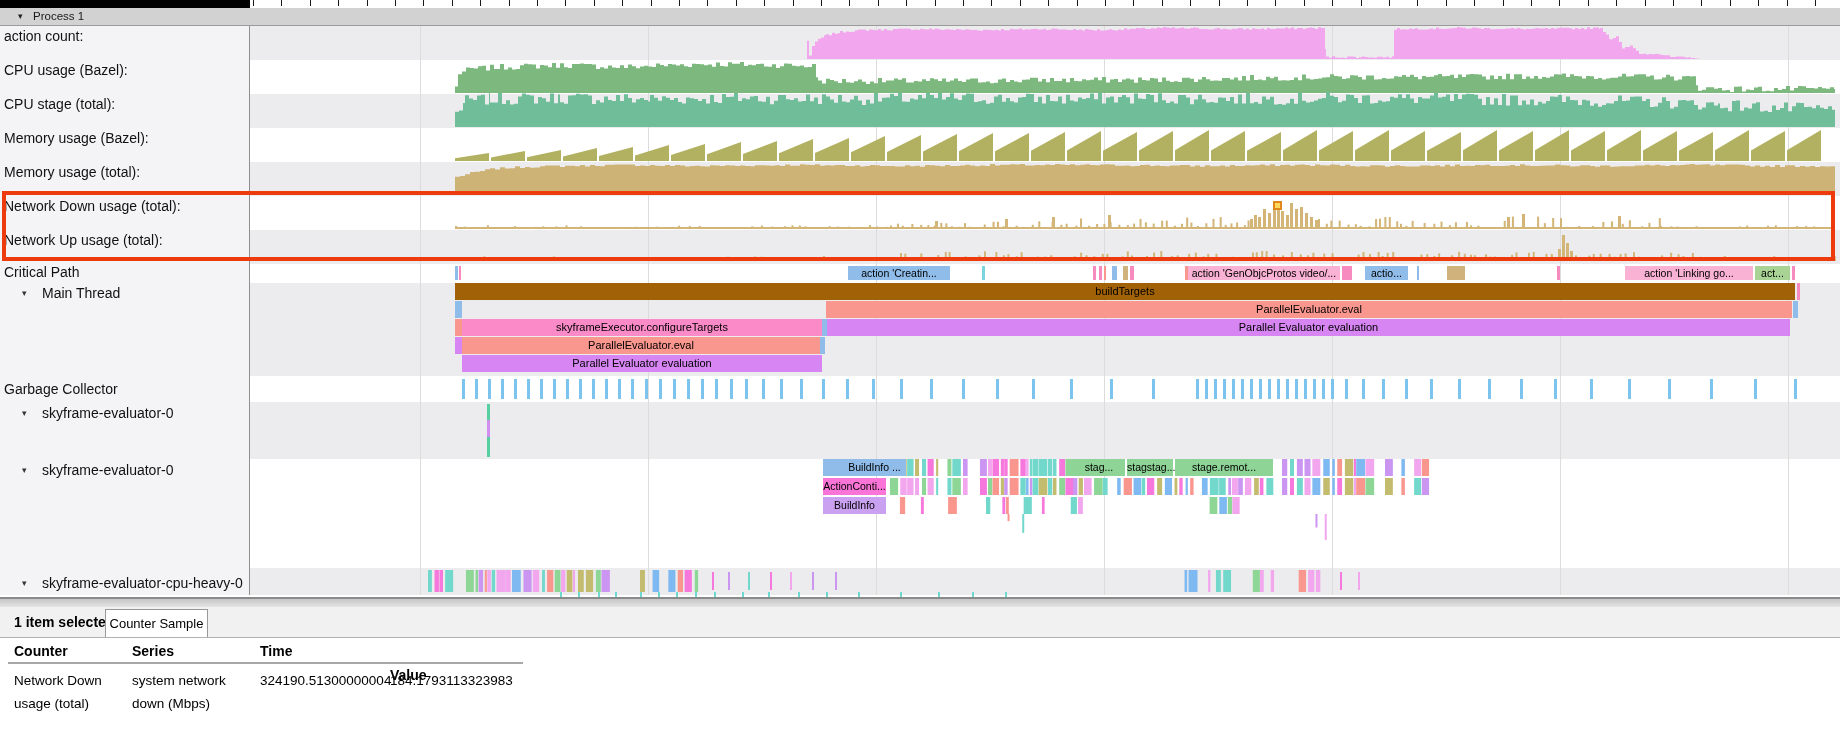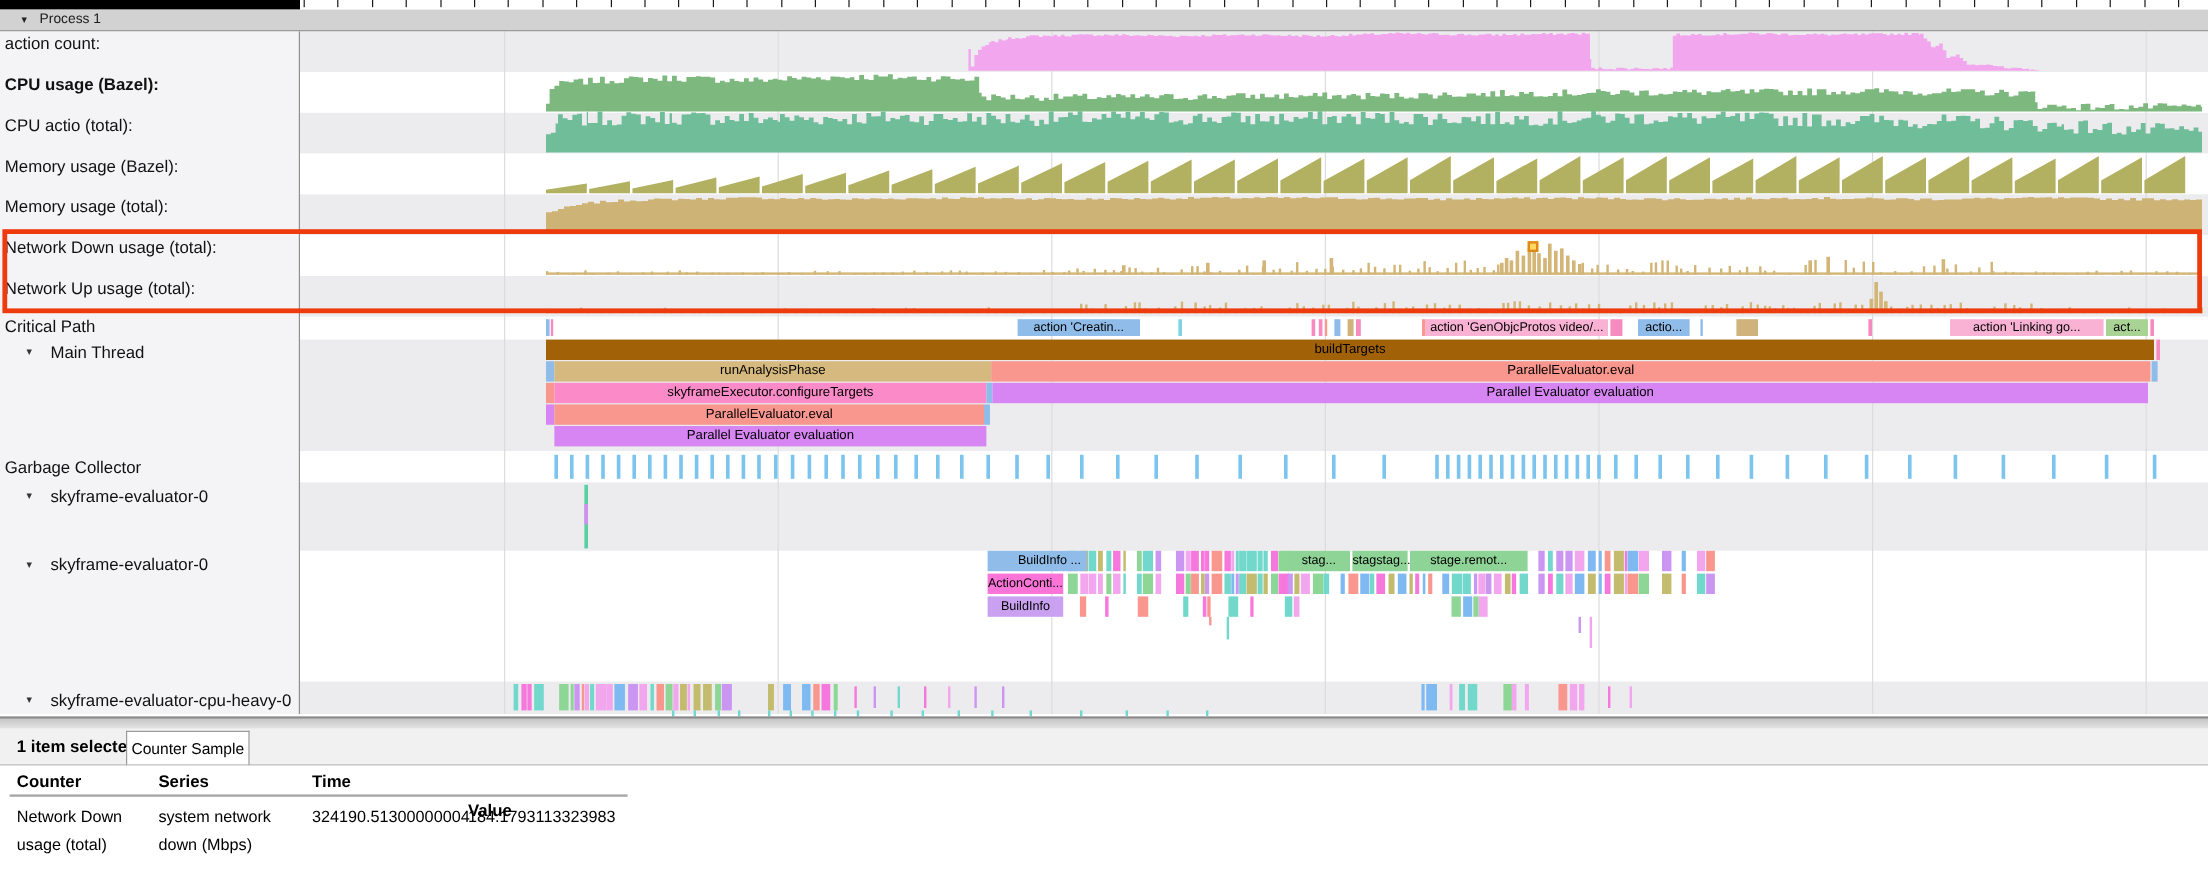--- a/index.html
+++ b/index.html
@@ -127,24 +127,24 @@
     <span class="arrow">▾</span>
     <span class="plabel">Process 1</span>
   </div>
 
   <div id="sidebar"></div>
 
   <div class="sb-item" style="top: 28px; height: 20px;">
       <span class="sb-text" style="left: 4px;">action count:</span>
     </div>
   <div class="sb-item" style="top: 62px; height: 20px;">
-      <span class="sb-text" style="left: 4px; font-weight: bold;">CPU usage (Bazel):</span>
+      <span class="sb-text" style="left: 4px;">CPU usage (Bazel):</span>
     </div>
   <div class="sb-item" style="top: 96px; height: 20px;">
-      <span class="sb-text" style="left: 4px;">CPU actio (total):</span>
+      <span class="sb-text" style="left: 4px;">CPU stage (total):</span>
     </div>
   <div class="sb-item" style="top: 130px; height: 20px;">
       <span class="sb-text" style="left: 4px;">Memory usage (Bazel):</span>
     </div>
   <div class="sb-item" style="top: 164px; height: 20px;">
       <span class="sb-text" style="left: 4px;">Memory usage (total):</span>
     </div>
   <div class="sb-item" style="top: 198px; height: 20px;">
       <span class="sb-text" style="left: 4px;">Network Down usage (total):</span>
     </div>
@@ -885,21 +885,20 @@
       <div class="blk" style="left: 1365px; top: 266px; width: 43px; height: 14px; background: rgb(143, 188, 233); font-size: 10.5px; line-height: 14px;">actio...</div>
       <div class="blk" style="left: 1417px; top: 266px; width: 2px; height: 14px; background: rgb(143, 188, 233); font-size: 10.5px; line-height: 14px;"></div>
       <div class="blk" style="left: 1447px; top: 266px; width: 18px; height: 14px; background: rgb(207, 178, 124); font-size: 10.5px; line-height: 14px;"></div>
       <div class="blk" style="left: 1557px; top: 266px; width: 3px; height: 14px; background: rgb(247, 139, 192); font-size: 10.5px; line-height: 14px;"></div>
       <div class="blk" style="left: 1625px; top: 266px; width: 128px; height: 14px; background: rgb(249, 177, 212); font-size: 10.5px; line-height: 14px;">action 'Linking go...</div>
       <div class="blk" style="left: 1755px; top: 266px; width: 35px; height: 14px; background: rgb(169, 211, 148); font-size: 10.5px; line-height: 14px;">act...</div>
       <div class="blk" style="left: 1792px; top: 266px; width: 3px; height: 14px; background: rgb(247, 139, 192); font-size: 10.5px; line-height: 14px;"></div>
       <div class="blk" style="left: 455px; top: 283px; width: 1340px; height: 17px; background: #a16207; font-size: 11px; line-height: 17px;">buildTargets</div>
       <div class="blk" style="left: 1797px; top: 283px; width: 3px; height: 17px; background: rgb(247, 139, 192); font-size: 11px; line-height: 17px;"></div>
       <div class="blk" style="left: 455px; top: 301px; width: 7px; height: 17px; background: rgb(143, 188, 233); font-size: 11px; line-height: 17px;"></div>
-      <div class="blk" style="left: 462px; top: 301px; width: 364px; height: 17px; background: rgb(214, 185, 127); font-size: 11px; line-height: 17px;">runAnalysisPhase</div>
       <div class="blk" style="left: 826px; top: 301px; width: 966px; height: 17px; background: rgb(249, 150, 142); font-size: 11px; line-height: 17px;">ParallelEvaluator.eval</div>
       <div class="blk" style="left: 1793px; top: 301px; width: 5px; height: 17px; background: rgb(143, 188, 233); font-size: 11px; line-height: 17px;"></div>
       <div class="blk" style="left: 455px; top: 319px; width: 7px; height: 17px; background: rgb(249, 150, 142); font-size: 11px; line-height: 17px;"></div>
       <div class="blk" style="left: 462px; top: 319px; width: 360px; height: 17px; background: rgb(251, 139, 200); font-size: 11px; line-height: 17px;">skyframeExecutor.configureTargets</div>
       <div class="blk" style="left: 822px; top: 319px; width: 5px; height: 17px; background: rgb(143, 188, 233); font-size: 11px; line-height: 17px;"></div>
       <div class="blk" style="left: 827px; top: 319px; width: 963px; height: 17px; background: rgb(214, 133, 242); font-size: 11px; line-height: 17px;">Parallel Evaluator evaluation</div>
       <div class="blk" style="left: 455px; top: 337px; width: 7px; height: 17px; background: rgb(214, 133, 242); font-size: 11px; line-height: 17px;"></div>
       <div class="blk" style="left: 462px; top: 337px; width: 358px; height: 17px; background: rgb(249, 150, 142); font-size: 11px; line-height: 17px;">ParallelEvaluator.eval</div>
       <div class="blk" style="left: 820px; top: 337px; width: 5px; height: 17px; background: rgb(143, 188, 233); font-size: 11px; line-height: 17px;"></div>
       <div class="blk" style="left: 462px; top: 355px; width: 360px; height: 17px; background: rgb(214, 133, 242); font-size: 11px; line-height: 17px;">Parallel Evaluator evaluation</div>

